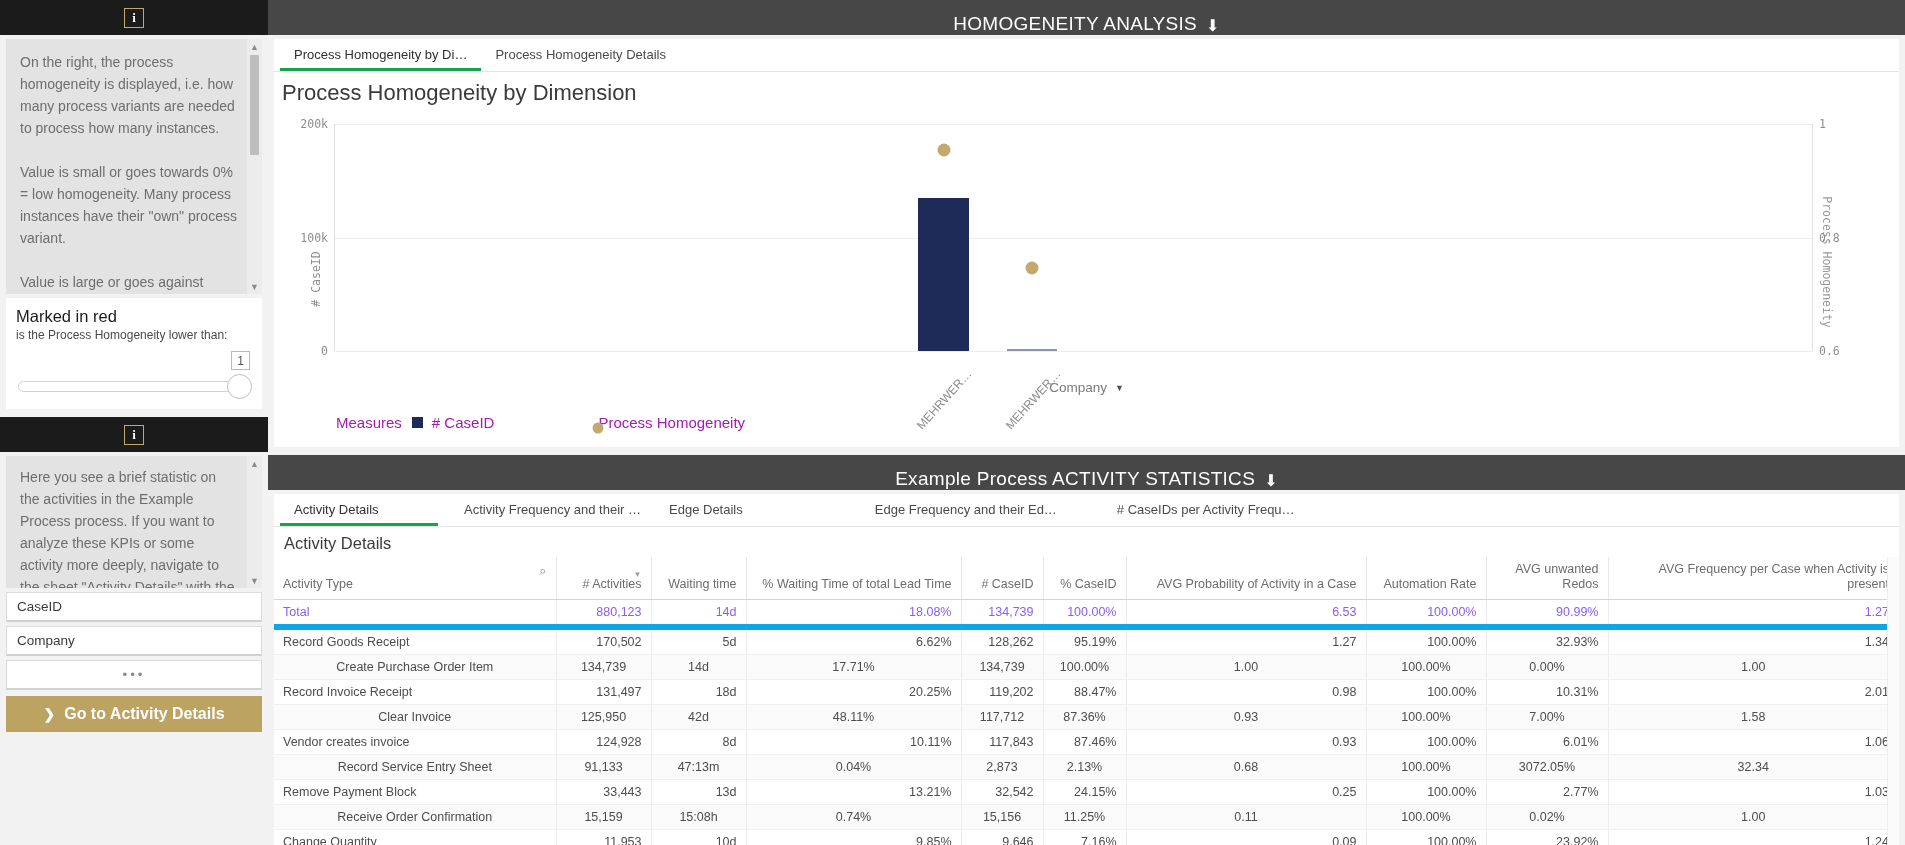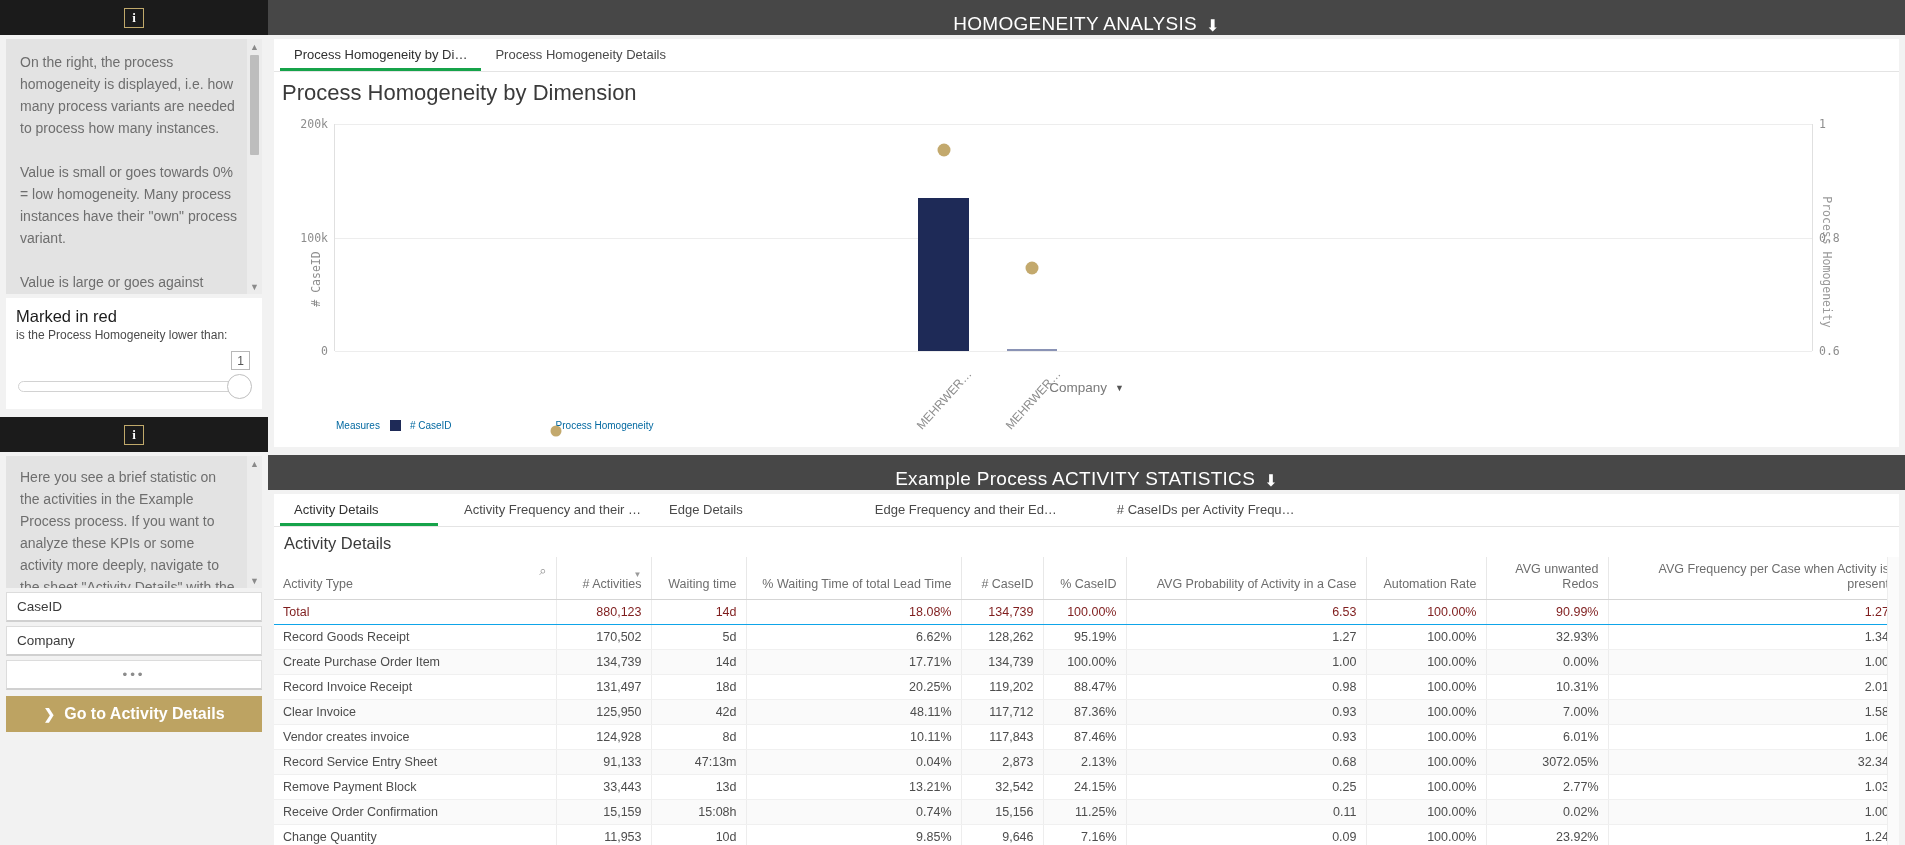--- a/index.html
+++ b/index.html
@@ -110,41 +110,41 @@
     position:absolute; top:100%; margin-top:16px; transform-origin:top left; transform:rotate(-48deg) translateX(-100%);
     font-size:12px; color:#8d8d8d; white-space:nowrap;
   }
   .dim-sel {
     position:absolute; left:0; right:0; bottom:52px; display:flex; align-items:center; justify-content:center;
     gap:8px; font-size:13.5px; color:#7a7a7a;
   }
   .dim-sel .caret { font-size:9px; color:#555; }
   .legend {
     position:absolute; left:0; right:0; bottom:16px; display:flex; align-items:center; padding-left:62px; gap:10px;
-    font-size:10px; color:#0369a1;margin-top:8px;
+    font-size:15px; color:#a21caf;margin-top:8px;
   }
   .legend .sw { width:11px; height:11px; background:#1e2a57; display:inline-block; }
   .legend .sw.dot { border-radius:50%; background:#c3a96d; }
   .legend .item { display:flex; align-items:center; gap:9px; }
   .legend .gap { width:84px; }
 
   
   .tbl-wrap { flex:1; overflow:hidden; position:relative; }
   table.grid { width:100%; border-collapse:collapse; table-layout:fixed; }
   table.grid th {
     font-weight:normal; font-size:12.5px; color:#6d6d6d; vertical-align:bottom;
     padding:5px 9px 7px 9px; border-right:1px solid #e8e8e8; border-bottom:1px solid #d5d5d5;
     background:#fff; line-height:15px;
   }
   table.grid td {
     font-size:12.5px; color:#4d4d4d; padding:5px 9px; border-right:1px solid #ededed;
     border-bottom:1px solid #f0f0f0; white-space:nowrap; overflow:hidden; text-overflow:ellipsis;
   }
-  table.grid tr.total td { color:#7f1d1d; border-bottom:1px solid #0ea5e9; }
-  table.grid tr.alt td { background:#fafafa; }
+  table.grid tr.total td { color:#8b5cf6; border-bottom:6px solid #0ea5e9; }
+  table.grid tr.alt td { background:#fafafa;text-align:center; }
   .num { text-align:right; }
   .th-left { text-align:left; position:relative; }
   .srch { position:absolute; right:9px; top:6px; color:#8e8e8e; font-size:13px; }
   .sortcaret { font-size:8px; color:#9a9a9a; display:block; text-align:right; line-height:6px; margin-bottom:-1px; }
   .vscroll-tbl { position:absolute; right:0; top:0; bottom:0; width:12px; background:#fbfbfb; border-left:1px solid #eee; }
 </style>
 </head>
 <body>
 
 <div class="app">

